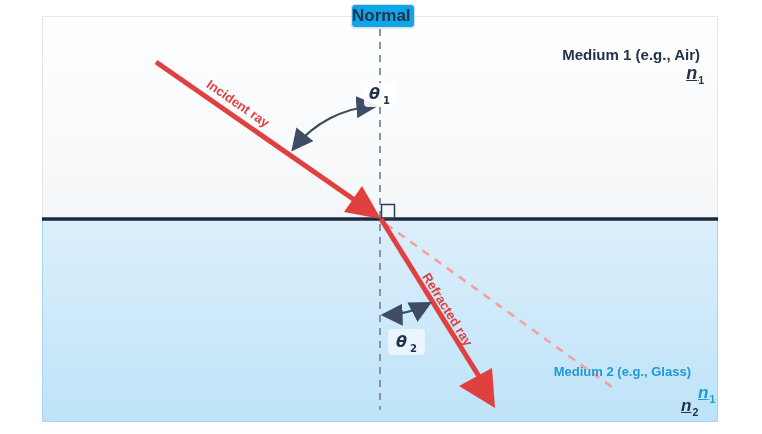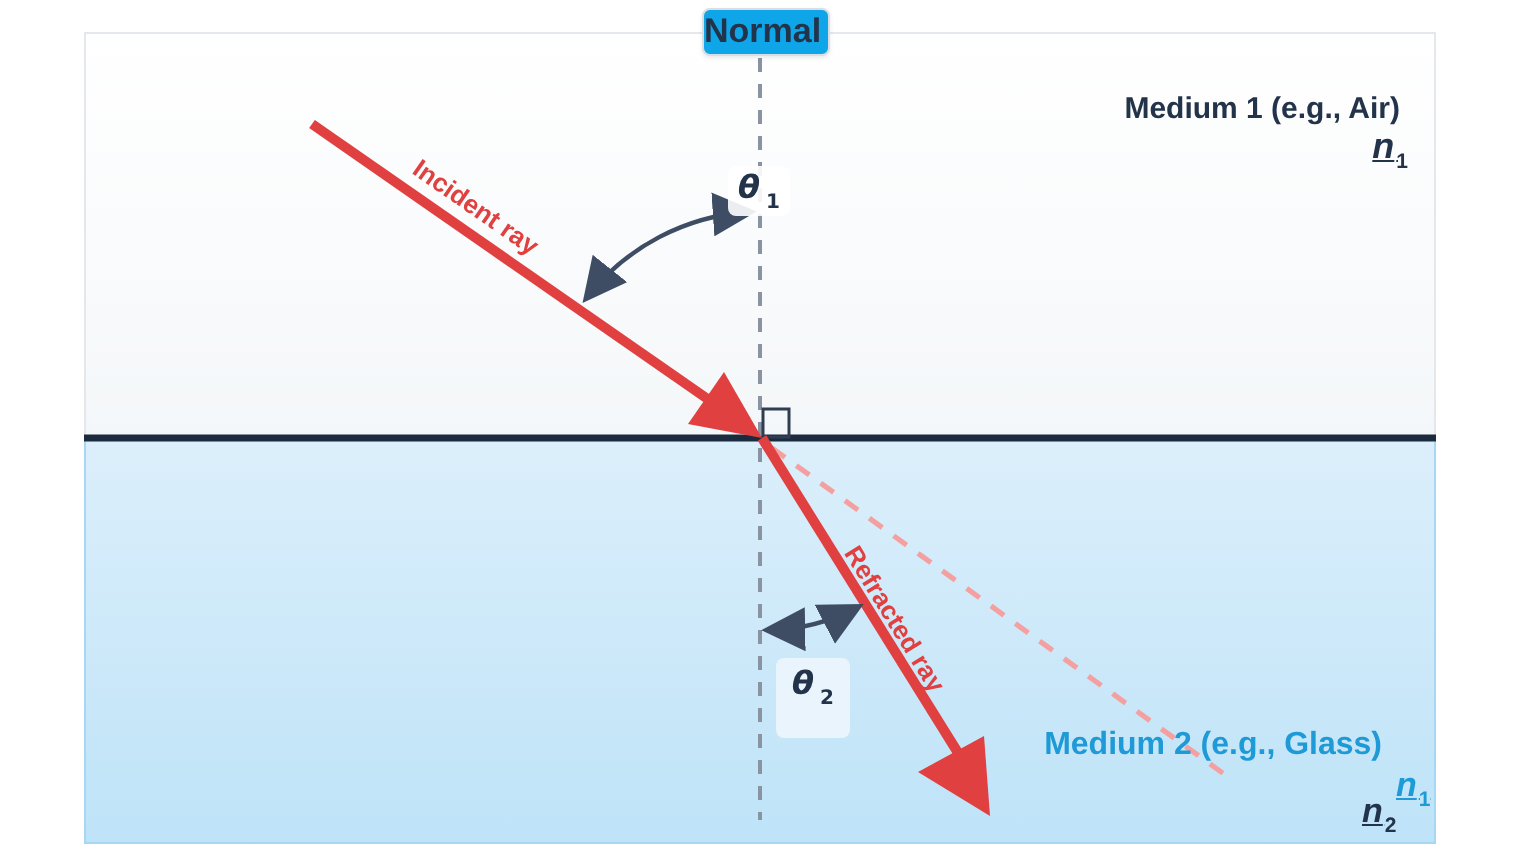--- a/index.html
+++ b/index.html
@@ -27,37 +27,37 @@
   .arc{stroke:var(--angle-arc,#3E4D63);stroke-width:2.2;fill:none;}
   .right-angle{fill:none;stroke:#2F3D52;stroke-width:1.5;}
   .lbl{position:absolute;font-weight:bold;white-space:nowrap;}
   .chip{
     left:351px;top:4px;width:62px;height:22px;line-height:22px;text-align:left;
     background:#0ea5e9;border:1px solid #D9DEE4;border-radius:4px;
     box-shadow:0 1px 2px rgba(30,45,70,.10);
     color:var(--dark-navy-text,#22334A);font-size:17px;
   }
   .medium1-label{right:62px;top:46px;color:var(--dark-navy-text,#22334A);font-size:15px;}
-  .medium2-label{right:71px;top:364px;color:var(--medium2-text-blue,#1E9AD6);font-size:16px;text-align:center;}
+  .medium2-label{right:71px;top:364px;color:var(--medium2-text-blue,#1E9AD6);font-size:13px;text-align:center;}
   .index{font-style:italic;font-size:18px;color:var(--dark-navy-text,#22334A);text-decoration:underline;}
   .index .sub{font-style:normal;font-size:10.5px;vertical-align:-5px;margin-left:1px;}
   .n1-top{right:58px;top:63px;}
   .n2-bottom{left:681px;top:396px;font-size:17px;}
   .n1-bottom{left:698px;top:383px;font-size:17px;color:var(--medium2-text-blue,#1E9AD6);}
   .ray-label{color:var(--ray-red,#E0403F);font-size:13px;text-align:center;}
   .incident-label{left:168px;top:96px;width:140px;transform:rotate(34.7deg);}
   .refracted-label{left:385px;top:302px;width:125px;transform:rotate(58.2deg);}
   .theta{
     font-family:"DejaVu Sans", sans-serif;font-style:italic;font-weight:bold;
     color:var(--dark-navy-text,#22334A);font-size:16px;
   }
   .theta .sub{font-size:10px;font-style:normal;vertical-align:-5px;margin-left:3px;}
   .theta1-label{left:316px;top:83px;background:rgba(255,255,255,.9);border-radius:4px;padding:1px 5px;margin-left:48px;}
   .theta2-label{
-    left:388px;top:329px;width:37px;height:40px;line-height:26px;text-align:center;
+    left:388px;top:329px;width:37px;height:26px;line-height:26px;text-align:center;
     background:#E9F4FC;border-radius:4px;
   }
 </style>
 </head>
 <body>
 
 <div class="stage">
 
   <div class="frame">
     <div class="medium1"></div>

